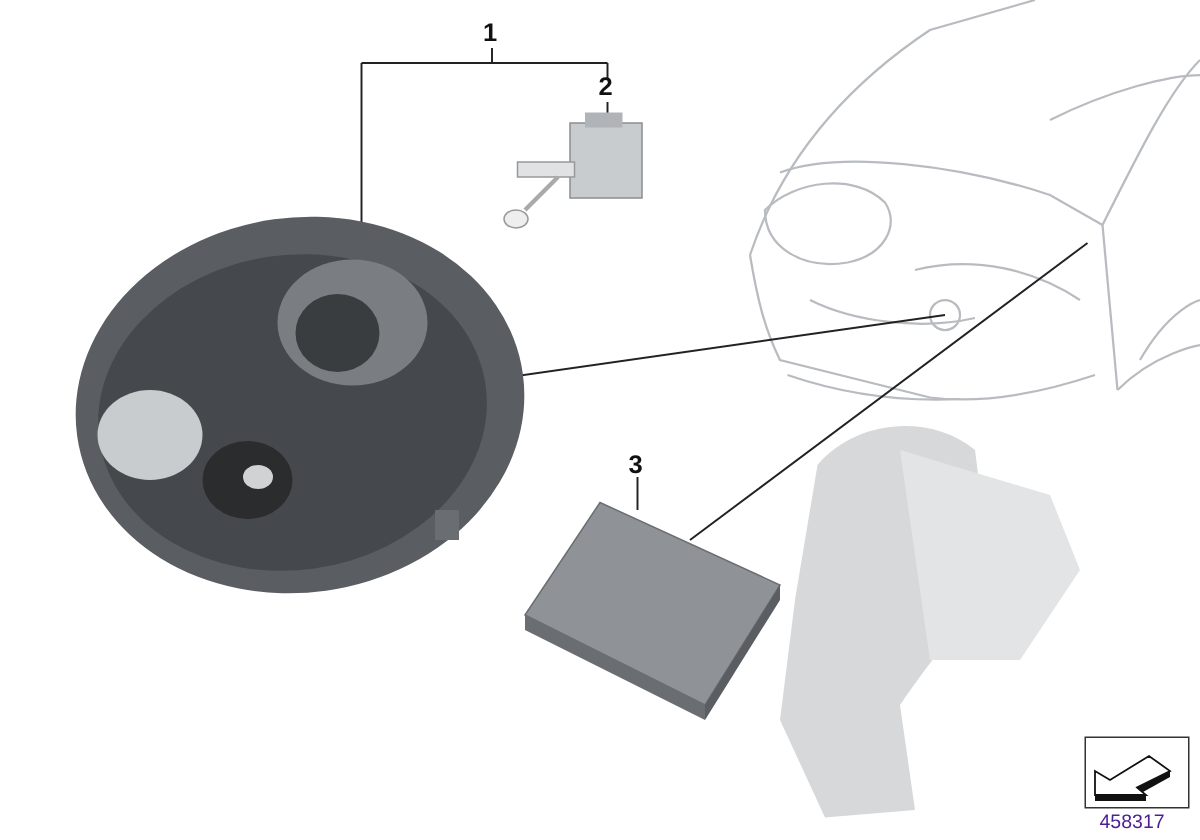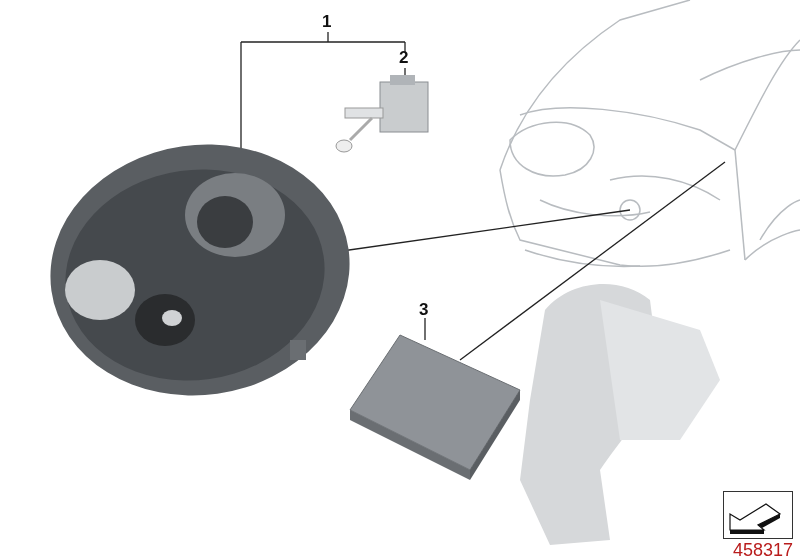--- a/index.html
+++ b/index.html
@@ -1,19 +1,19 @@
 <!DOCTYPE html>
 <html><head>
 <meta charset="utf-8">
 <style>
   html, body { margin:0; padding:0; background:#ffffff; }
   body { width:800px; height:560px; position:relative; overflow:hidden; font-family:"Liberation Sans", sans-serif; }
   svg.main { position:absolute; left:0; top:0; }
   .callout { position:absolute; font-weight:bold; font-size:17px; color:#111; font-family:"Liberation Sans", sans-serif; }
-  .ref { position:absolute; font-size:18px; color:#b91c1c; font-family:"Liberation Sans", sans-serif; }
+  .ref { position:absolute; font-size:13px; color:#4c1d95; font-family:"Liberation Sans", sans-serif; }
   .nav-box { position:absolute; left:723px; top:491px; width:68px; height:46px; border:1px solid #333; background:#fff; }
 </style>
 </head>
 <body>
 
 <svg class="main" width="800" height="560" viewBox="0 0 800 560">
 
   <g fill="none" stroke="#b8bcc0" stroke-width="1.5">
     <path d="M500,170 C520,110 560,60 620,20 L690,0"></path>
     <path d="M500,170 C505,200 510,220 520,240 L620,265 C660,270 700,260 730,250"></path>

